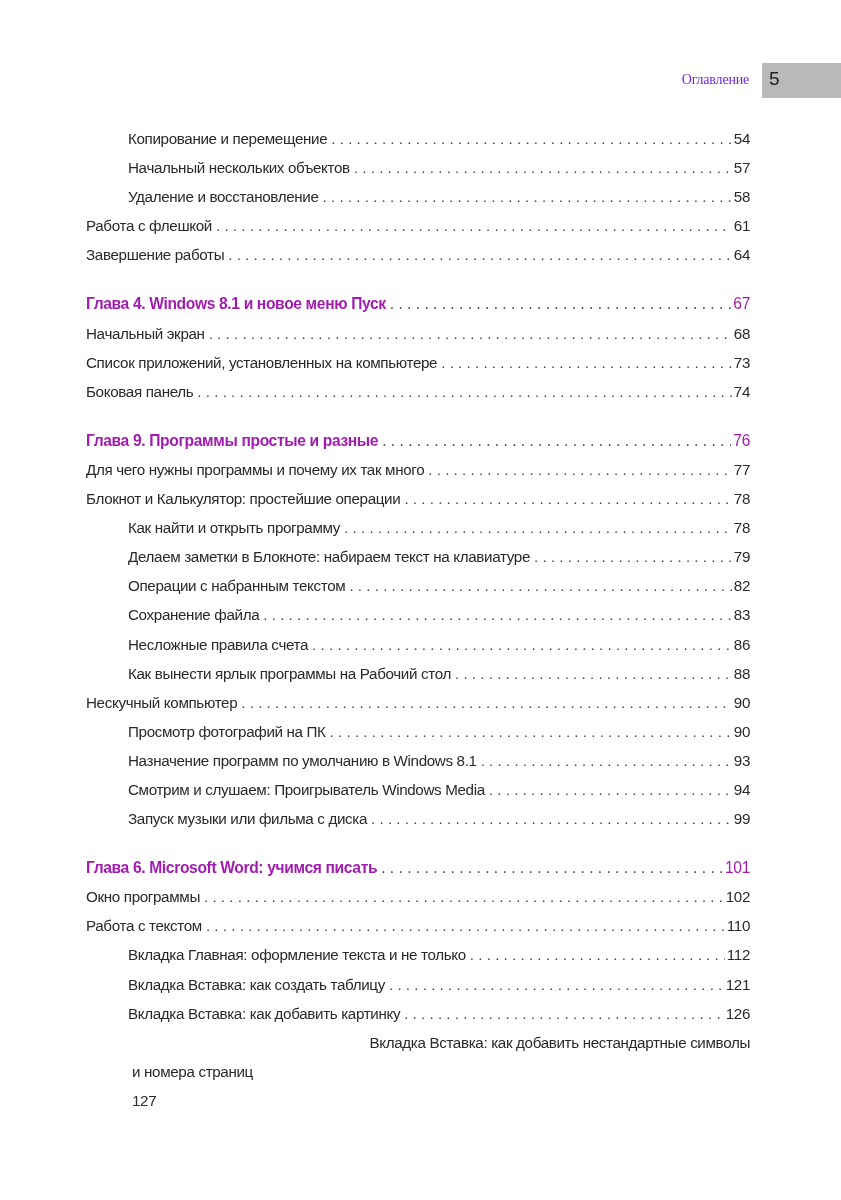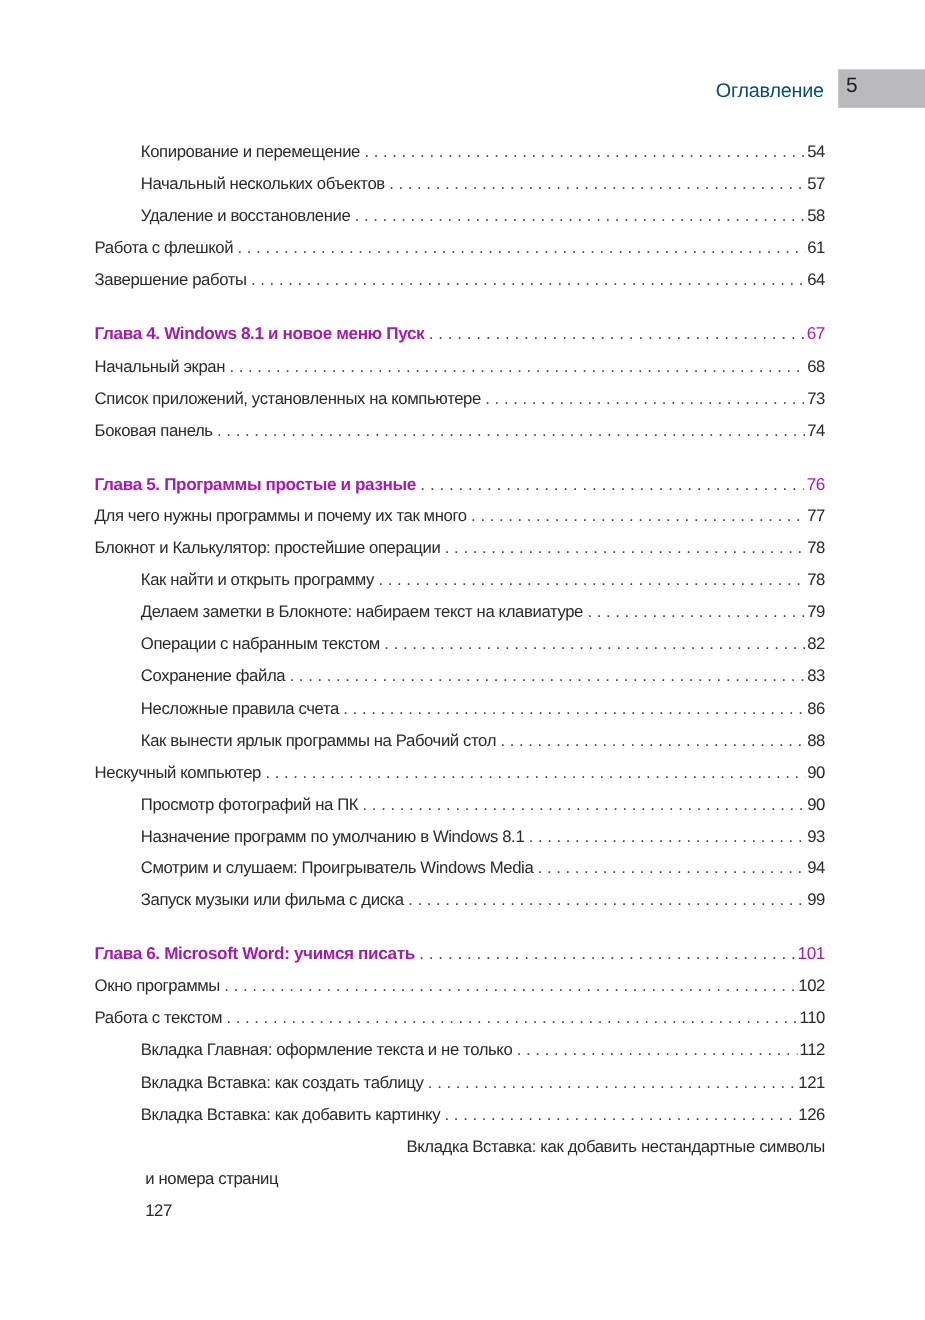--- a/index.html
+++ b/index.html
@@ -6,22 +6,23 @@
     body {
       width: 841px; height: 1200px; position: relative; overflow: hidden;
       font-family: "Liberation Sans", "DejaVu Sans", sans-serif;
       color: #2a2a2a;
     }
     .running-header {
       position: absolute; top: 63px; left: 0; width: 841px; height: 35px;
     }
     .header-title {
       position: absolute; right: 92px; top: 9px;
-      font-size: 18px; color: #0c4a6e;
+      font-size: 14px; color: #6d28d9;
       letter-spacing: -0.2px;
+      font-family: Liberation Serif, serif;
     }
     .page-tab {
       position: absolute; left: 762px; top: 0; width: 79px; height: 35px;
       background: #b9b9bb;
     }
     .page-num {
       position: absolute; left: 7px; top: 5px;
       font-size: 19px; color: #1f1f1f;
     }
     .toc {
@@ -106,21 +107,21 @@
       <span class="dots"></span>
       <span class="page">73</span>
     </div>
   <div class="entry">
       <span class="label">Боковая панель</span>
       <span class="dots"></span>
       <span class="page">74</span>
     </div>
 
   <div class="entry chapter gap">
-      <span class="label">Глава 5. Программы простые и разные</span>
+      <span class="label">Глава 9. Программы простые и разные</span>
       <span class="dots"></span>
       <span class="page">76</span>
     </div>
   <div class="entry">
       <span class="label">Для чего нужны программы и почему их так много</span>
       <span class="dots"></span>
       <span class="page">77</span>
     </div>
   <div class="entry">
       <span class="label">Блокнот и Калькулятор: простейшие операции</span>

